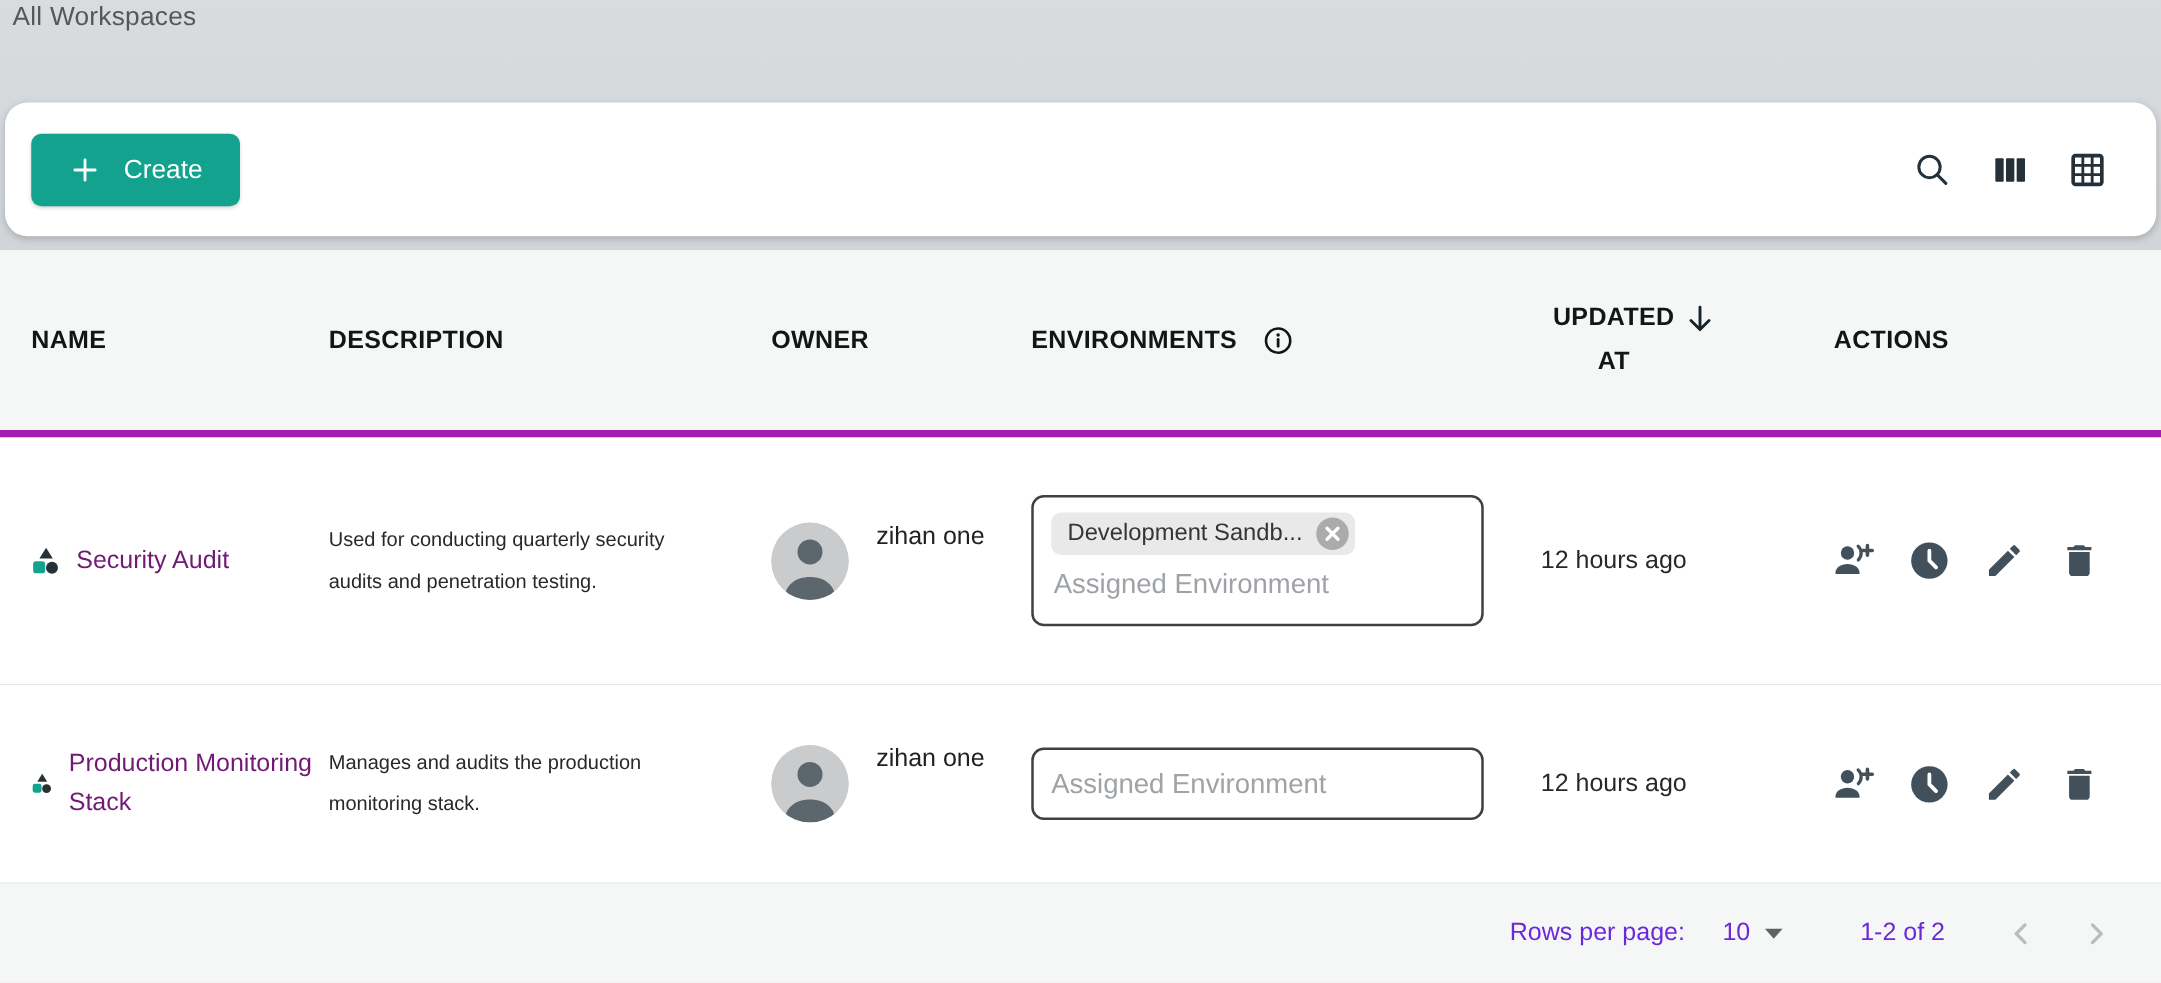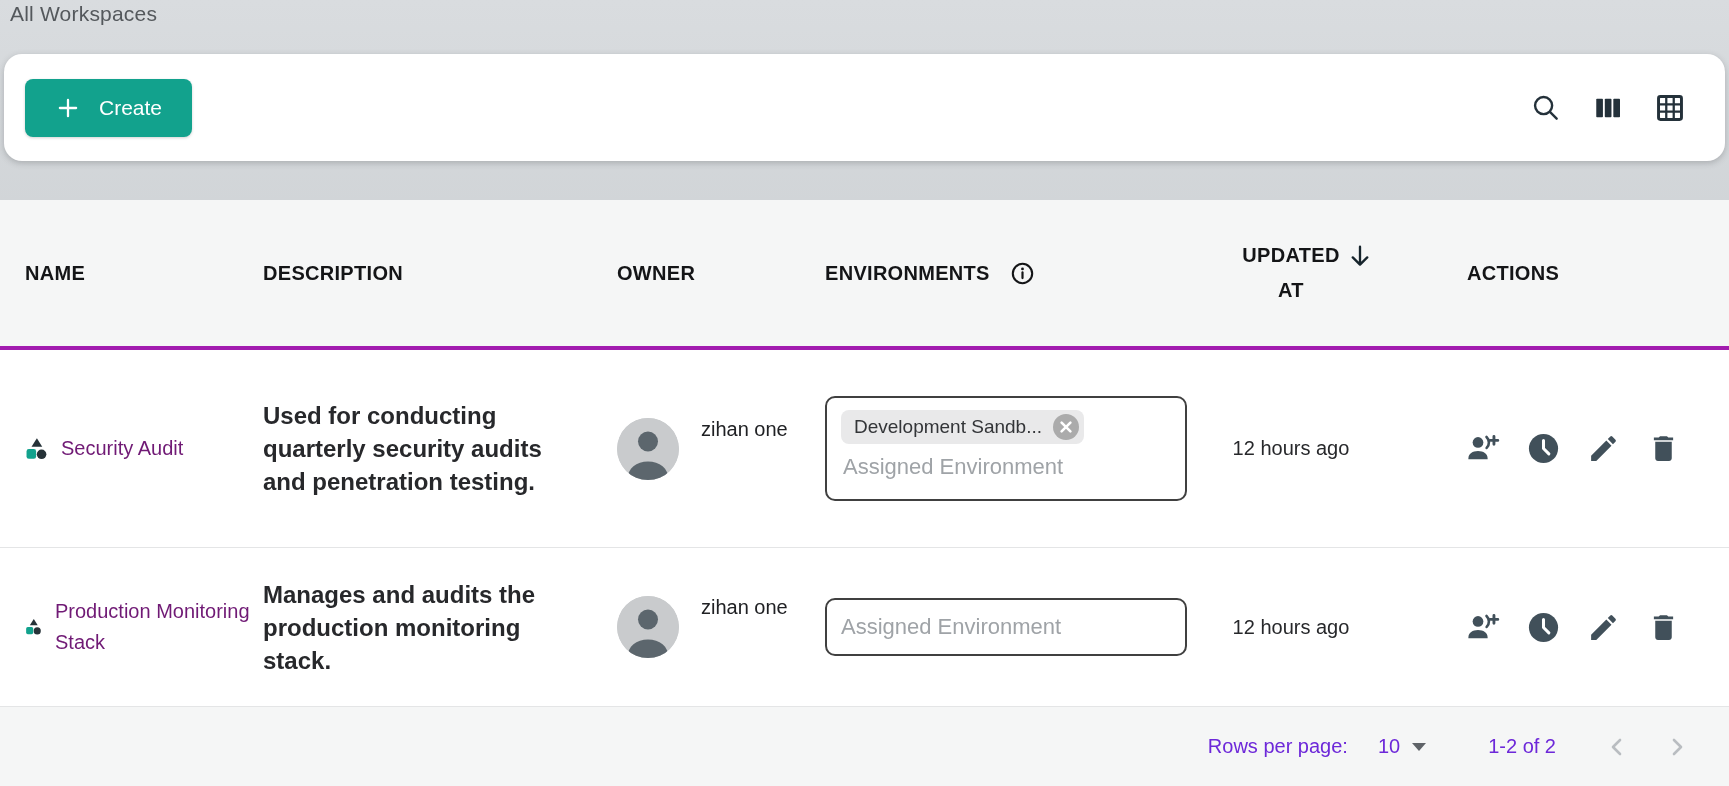--- a/index.html
+++ b/index.html
@@ -9,21 +9,21 @@
     position:relative; width:1729px; height:786px; overflow:hidden;
     background:linear-gradient(180deg,#d9dcdf 0%, #cdd1d4 40%, #c4c8cc 100%);
   }
   
   .page-title {
     position:absolute; left:10px; top:2px;
     font-size:21px; color:#54585c; letter-spacing:.2px;
   }
   
   .toolbar-card {
-    position:absolute; left:4px; right:4px; top:54px; height:107px;
+    position:absolute; left:4px; right:4px; top:82px; height:107px;
     background:#ffffff; border-radius:18px;
     box-shadow:0 2px 6px rgba(60,64,67,.28);
     display:flex; align-items:center; justify-content:space-between;
     padding:0 39px 0 21px;
   }
   .create-btn {
     display:flex; align-items:center; gap:18px;
     width:167px; height:58px; border:none; border-radius:8px;
     background:#12a28d; color:#fff; font-size:21px; cursor:pointer;
     justify-content:center; font-family:inherit;
@@ -32,39 +32,39 @@
   .toolbar-icons { display:flex; align-items:center; gap:30px; color:#24313a; }
   .tool-icon { width:32px; height:32px; display:block; cursor:pointer; }
   
   .table-wrap { position:absolute; left:0; right:0; top:200px; bottom:0; background:#ffffff; }
   .thead, .trow {
     display:grid;
     grid-template-columns:263px 354px 208px 362px 208px 1fr;
     align-items:center;
   }
   .thead {
-    height:150px; background:#f5f6f6; border-bottom:4px solid #a21caf;
+    height:150px; background:#f5f6f6; border-bottom:6px solid #a21caf;
     font-weight:700; font-size:20px; color:#141517; letter-spacing:.3px;
   }
   .th-name { padding-left:25px; }
   .th-env { display:flex; align-items:center; gap:20px; }
   .info-icon { width:25px; height:25px; display:block; color:#141517; }
   .th-updated { text-align:center; line-height:35px; position:relative; }
   .sort-arrow { position:absolute; width:28px; height:28px; top:4px; left:calc(50% + 55px); color:#16242c; }
   .th-actions { padding-left:72px; }
   .trow { background:#fff; border-bottom:1px solid #e4e5e6; }
   .row-1 { height:198px; }
   .row-2 { height:159px; }
   
   .cell-name { padding-left:25px; display:flex; align-items:center; gap:13px; font-size:20px; color:#701a75; line-height:31px; }
   .ws-icon { flex:0 0 auto; display:block; }
   .ws-icon.lg { width:23px; height:24px; }
   .ws-icon.sm { width:17px; height:18px; }
   
-  .cell-desc { padding-right:56px; font-size:24px; color:#27282b; line-height:33px;font-weight:bold; }
+  .cell-desc { padding-right:56px; font-size:16px; color:#27282b; line-height:33px; }
   
   .cell-owner { display:flex; gap:22px; font-size:20px; color:#202124; }
   .avatar { width:62px; height:62px; border-radius:50%; background:#c9cbcd; overflow:hidden; flex:0 0 auto; }
   .avatar svg { width:100%; height:100%; display:block; }
   
   .env-box {
     width:362px; border:2px solid #404040; border-radius:10px;
     background:#fff; padding:12px 14px; cursor:text;
   }
   .env-box.tall { height:105px; }

